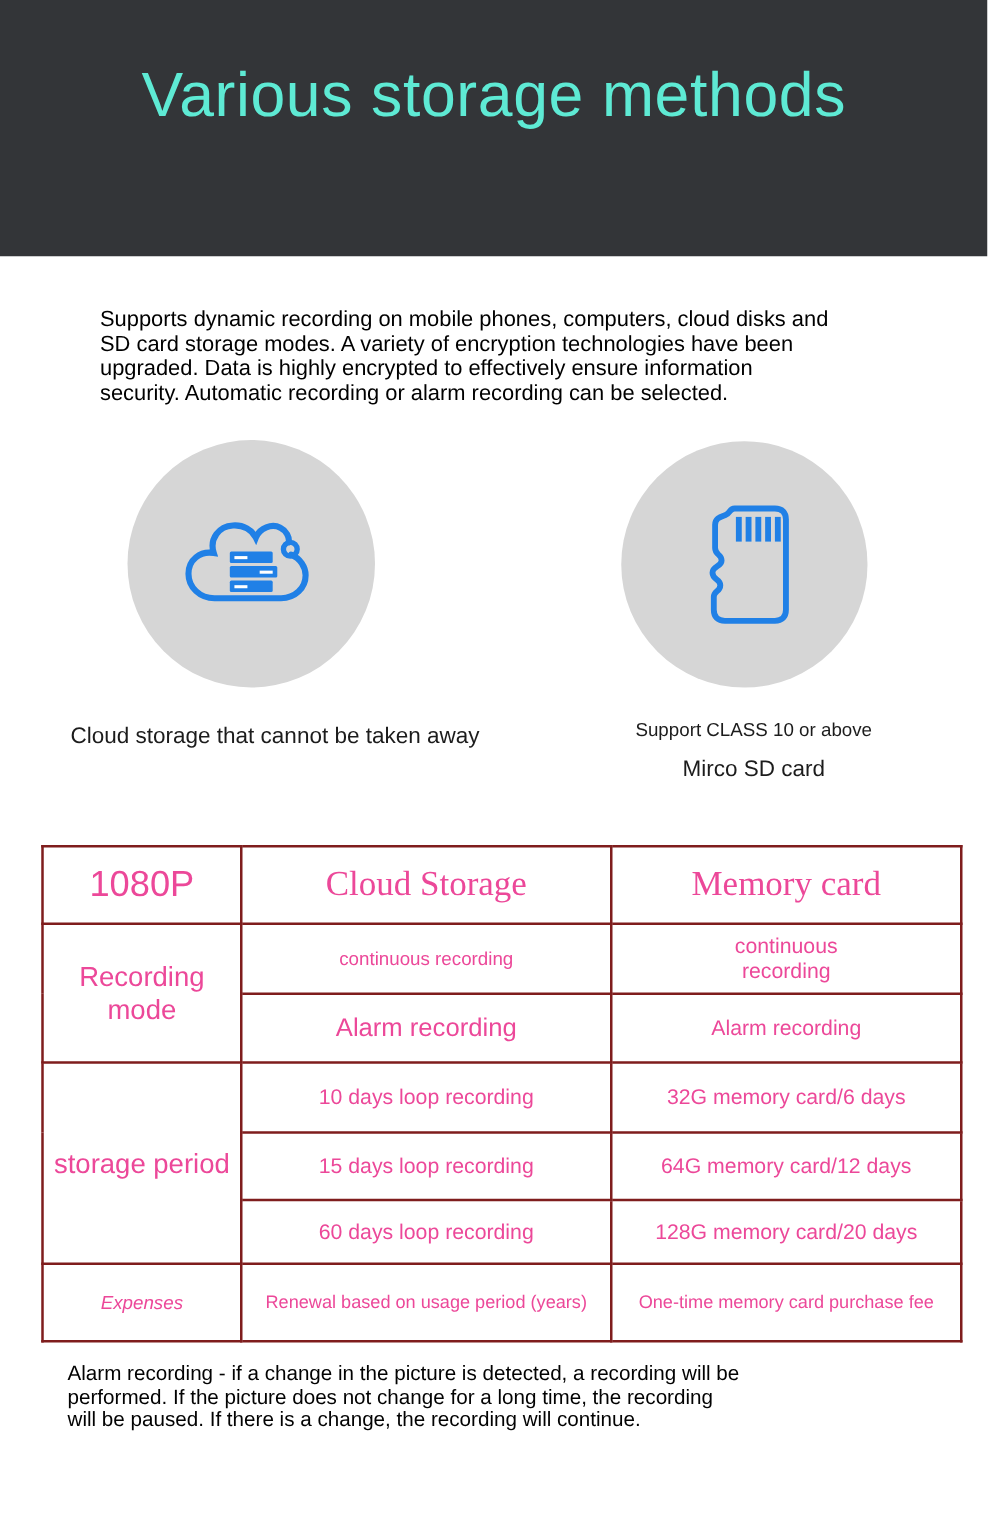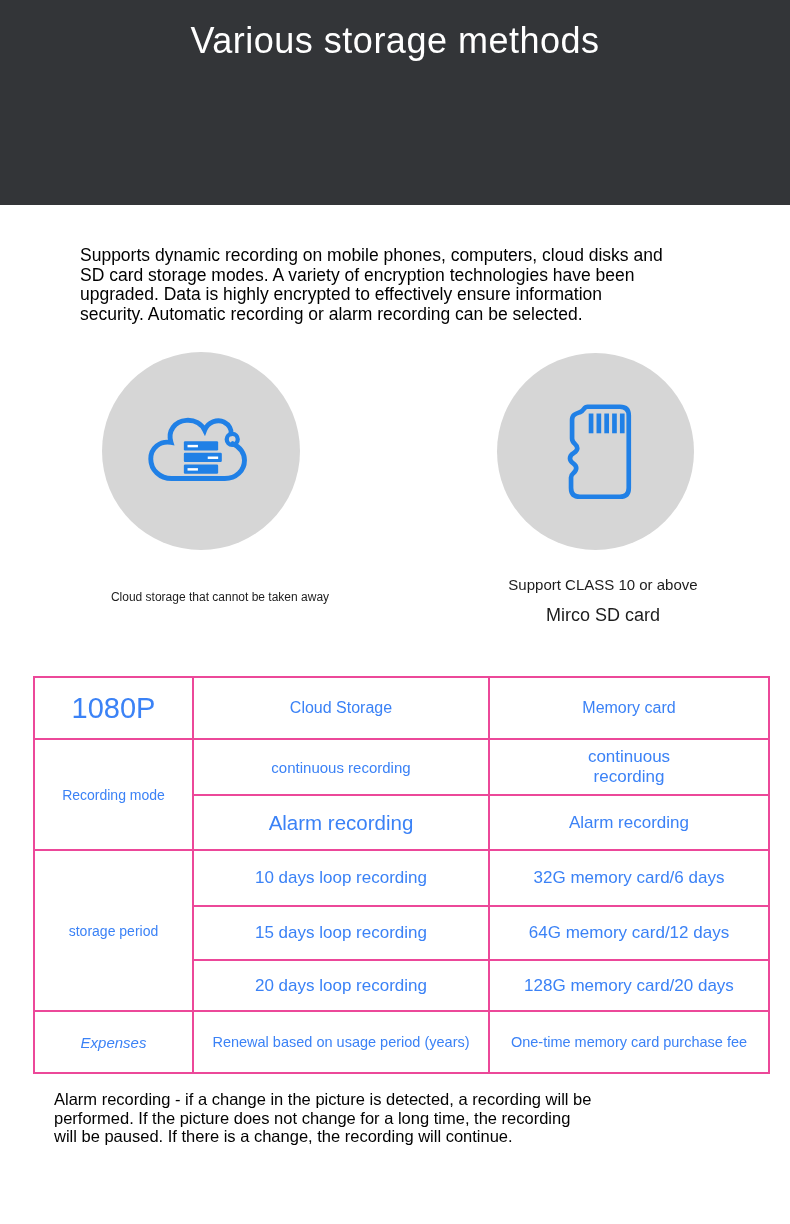--- a/index.html
+++ b/index.html
@@ -4,57 +4,57 @@
 <style>
   html,body{margin:0;padding:0;}
   body{
     width:790px;height:1224px;background:#ffffff;
     font-family:"Liberation Sans","DejaVu Sans",sans-serif;
     position:relative;overflow:hidden;
   }
   
   .banner{height:205px;background:#333538;text-align:center;}
   .banner .title{
-    margin:0;padding-top:20px;font-size:36px;font-weight:normal;
-    color:#ffffff;letter-spacing:0.5px;
+    margin:0;padding-top:47px;font-size:50px;font-weight:normal;
+    color:#5eead4;letter-spacing:0.5px;
   }
   .banner .subtitle{
     margin:0;margin-top:32px;font-size:30px;font-weight:normal;
     color:#ffffff;letter-spacing:0.2px;
   }
   
   .intro{
     margin:41px 0 0 80px;width:648px;
     font-size:17.5px;line-height:19.5px;color:#000000;
     white-space:pre-line;
   }
   
   .features{position:relative;height:352px;}
   .circle{
     position:absolute;width:198px;height:198px;border-radius:50%;
     background:#d6d6d6;display:flex;align-items:center;justify-content:center;
   }
   .circle-cloud{left:102px;top:28px;}
   .circle-sd{left:497px;top:29px;width:197px;height:197px;}
   .cap{position:absolute;text-align:center;color:#1c1c1c;}
-  .cap-cloud{left:30px;top:254px;width:380px;font-size:12px;margin-top:12px;}
+  .cap-cloud{left:30px;top:254px;width:380px;font-size:18px;}
   .cap-sd-1{left:493px;top:252px;width:220px;font-size:15px;}
   .cap-sd-2{left:493px;top:281px;width:220px;font-size:18px;}
   
   table.compare{
     border-collapse:collapse;margin-left:33px;width:737px;table-layout:fixed;
   }
   table.compare td{
-    border:2px solid #ec4899;text-align:center;vertical-align:middle;
-    color:#3b82f6;padding:2px;
+    border:2px solid #7f1d1d;text-align:center;vertical-align:middle;
+    color:#ec4899;padding:2px;
   }
   .col1{width:159px;} .col2{width:296px;} .col3{width:280px;}
   td.h1{font-size:29px;color:#6f6f6f;height:56px;}
-  td.h2{font-size:16px;color:#5c5c5c;}
-  td.lab{font-size:14px;color:#555555;}
+  td.h2{font-size:28px;color:#5c5c5c;font-family:Liberation Serif, serif;}
+  td.lab{font-size:22px;color:#555555;}
   .sm{font-size:15px;}
   .md{font-size:17px;}
   .lg{font-size:20.5px;}
   .xs{font-size:14.5px;}
   .r2{height:50px;} .r3{height:49px;} .r4{height:50px;}
   .r5{height:48px;} .r6{height:45px;} .r7{height:56px;}
   td.wrapNarrow span{display:inline-block;max-width:130px;line-height:1.18;}
   
   .note{margin:16px 0 0 10px;color:#020202;}
   .note p{
@@ -143,21 +143,21 @@
     <tr>
       <td rowspan="3" class="lab">storage period</td>
       <td class="md r4">10 days loop recording</td>
       <td class="md r4">32G memory card/6 days</td>
     </tr>
     <tr>
       <td class="md r5">15 days loop recording</td>
       <td class="md r5">64G memory card/12 days</td>
     </tr>
     <tr>
-      <td class="md r6">20 days loop recording</td>
+      <td class="md r6">60 days loop recording</td>
       <td class="md r6">128G memory card/20 days</td>
     </tr>
     <tr>
       <td class="lab r7" style="font-size:15px;font-style:italic;">Expenses</td>
       <td class="xs r7">Renewal based on usage period (years)</td>
       <td class="xs r7">One-time memory card purchase fee</td>
     </tr>
   </tbody>
 </table>
 

